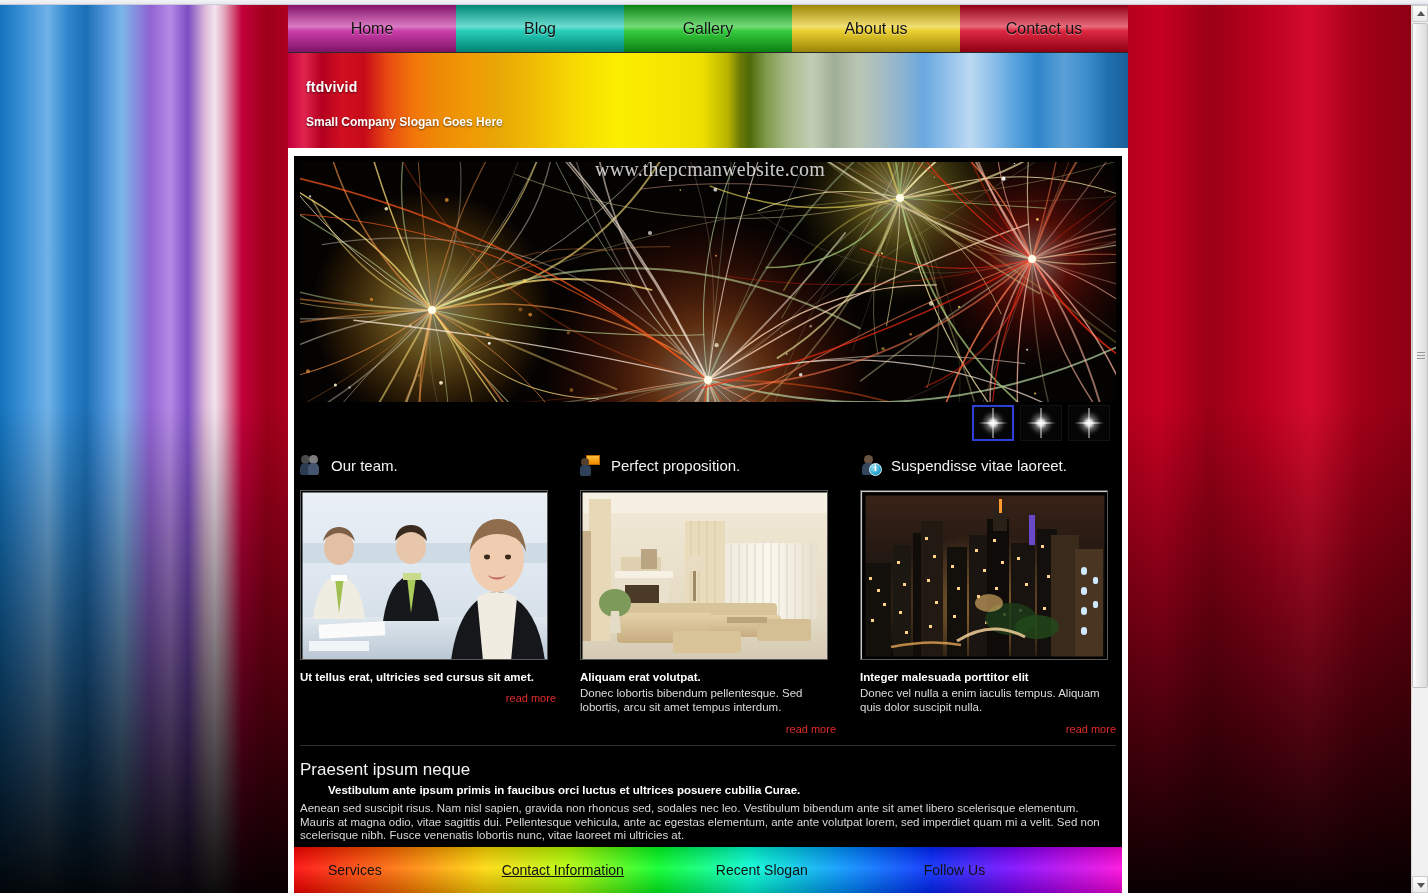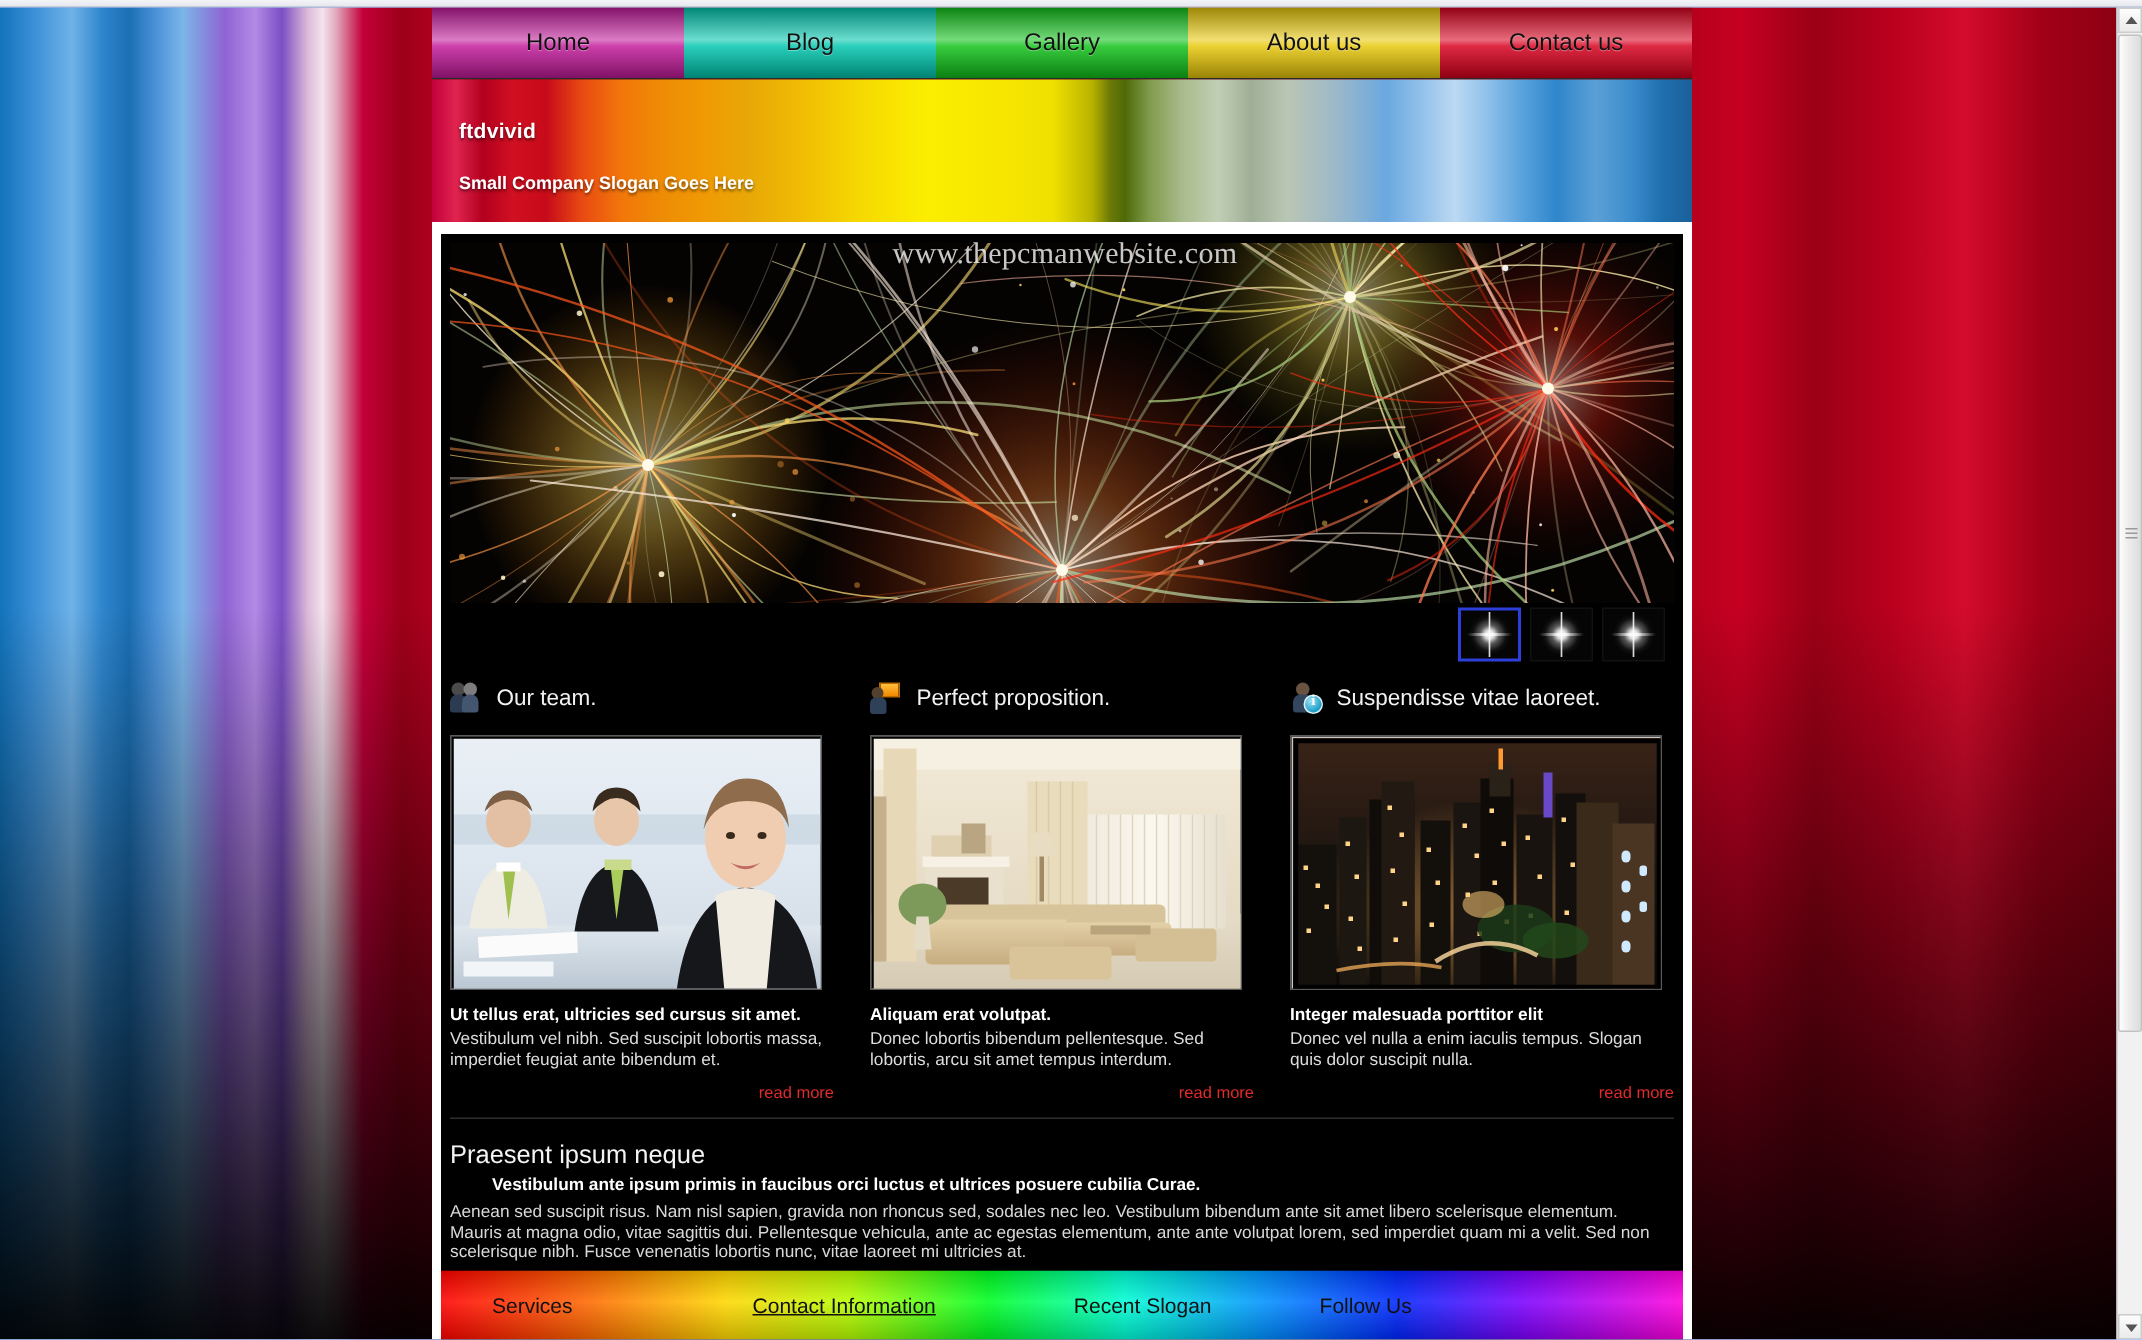--- a/index.html
+++ b/index.html
@@ -319,21 +319,21 @@
     content: ""; position: absolute; inset: 0;
     background: linear-gradient(180deg, rgba(0,0,0,.18) 0%, rgba(255,255,255,.12) 45%, rgba(0,0,0,.22) 100%);
   }
   .f-col {
     position: relative; z-index: 2;
     color: #111; font-size: 14px; cursor: pointer;
   }
   .f1 { margin-left: 34px; }
   .f2 { margin-left: 120px; text-decoration: underline; }
   .f3 { margin-left: 92px; }
-  .f4 { margin-left: 72px; }
+  .f4 { margin-left: 116px; }
 
   
   .watermark {
     position: absolute; left: 301px; top: 2px;
     font-size: 20px; color: rgba(255,255,255,0.78);
     font-family: "Liberation Serif", serif;
     letter-spacing: .2px;
     pointer-events: none;
     z-index: 30;
     text-shadow: 0 0 2px rgba(0,0,0,.4);
@@ -715,21 +715,20 @@
                 <ellipse cx="207" cy="66" rx="3" ry="2.4" fill="#3a2a1c"></ellipse>
                 <path d="M186 84 q10 9 20 0 q-10 5 -20 0z" fill="#c06a64"></path>
 
                 <rect x="18" y="132" width="66" height="14" fill="#fbfbfb" transform="rotate(-3 50 140)"></rect>
                 <rect x="8" y="150" width="60" height="10" fill="#f2f5f8"></rect>
                 <rect x="0" y="0" width="248" height="170" fill="none" stroke="#000" stroke-width="3"></rect>
               </svg>
             </div>
             <div class="col-txt">
               <h4>Ut tellus erat, ultricies sed cursus sit amet.</h4>
-              <p>Vestibulum vel nibh. Sed suscipit lobortis massa, imperdiet feugiat ante bibendum et.</p>
             </div>
             <a class="readmore">read more</a>
           </div>
 
           <div class="col">
             <div class="col-head">
               <div class="ico ico-folder">
                 <span class="fld"></span>
                   <span class="head"></span>
                   <span class="body"></span>
@@ -903,21 +902,21 @@
 
                 <path d="M96 150 q34 -22 68 -4" stroke="#ffd9a0" stroke-width="3" fill="none" opacity=".8"></path>
                 <path d="M30 156 q40 -8 70 -2" stroke="#ffb85e" stroke-width="2.5" fill="none" opacity=".7"></path>
                 <ellipse cx="128" cy="112" rx="14" ry="9" fill="#ffca77" opacity=".55"></ellipse>
                 <rect x="0" y="0" width="248" height="170" fill="none" stroke="#c8c8c8" stroke-width="2"></rect>
                 <rect x="3" y="3" width="242" height="164" fill="none" stroke="#000" stroke-width="3"></rect>
               </svg>
             </div>
             <div class="col-txt">
               <h4>Integer malesuada porttitor elit</h4>
-              <p>Donec vel nulla a enim iaculis tempus. Slogan quis dolor suscipit nulla.</p>
+              <p>Donec vel nulla a enim iaculis tempus. Aliquam quis dolor suscipit nulla.</p>
             </div>
             <a class="readmore">read more</a>
           </div>
         </div>
 
         <div class="article">
           <h2>Praesent ipsum neque</h2>
           <div class="lead">Vestibulum ante ipsum primis in faucibus orci luctus et ultrices posuere cubilia Curae.</div>
           <p class="body">Aenean sed suscipit risus. Nam nisl sapien, gravida non rhoncus sed, sodales nec leo. Vestibulum bibendum ante sit amet libero scelerisque elementum. Mauris at magna odio, vitae sagittis dui. Pellentesque vehicula, ante ac egestas elementum, ante ante volutpat lorem, sed imperdiet quam mi a velit. Sed non scelerisque nibh. Fusce venenatis lobortis nunc, vitae laoreet mi ultricies at.</p>
           <a class="readmore">read more</a>

